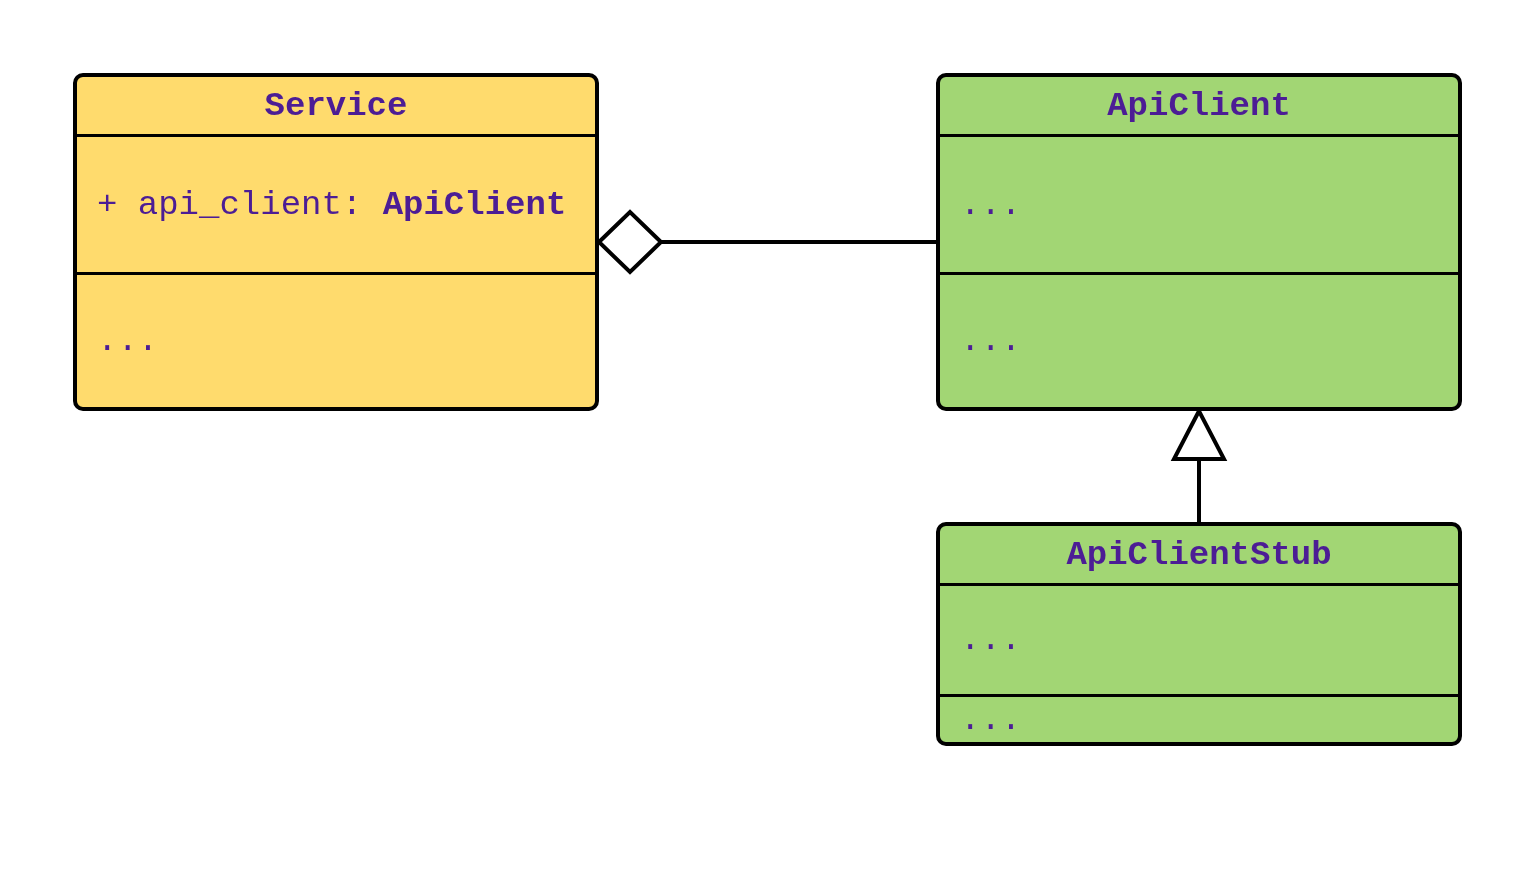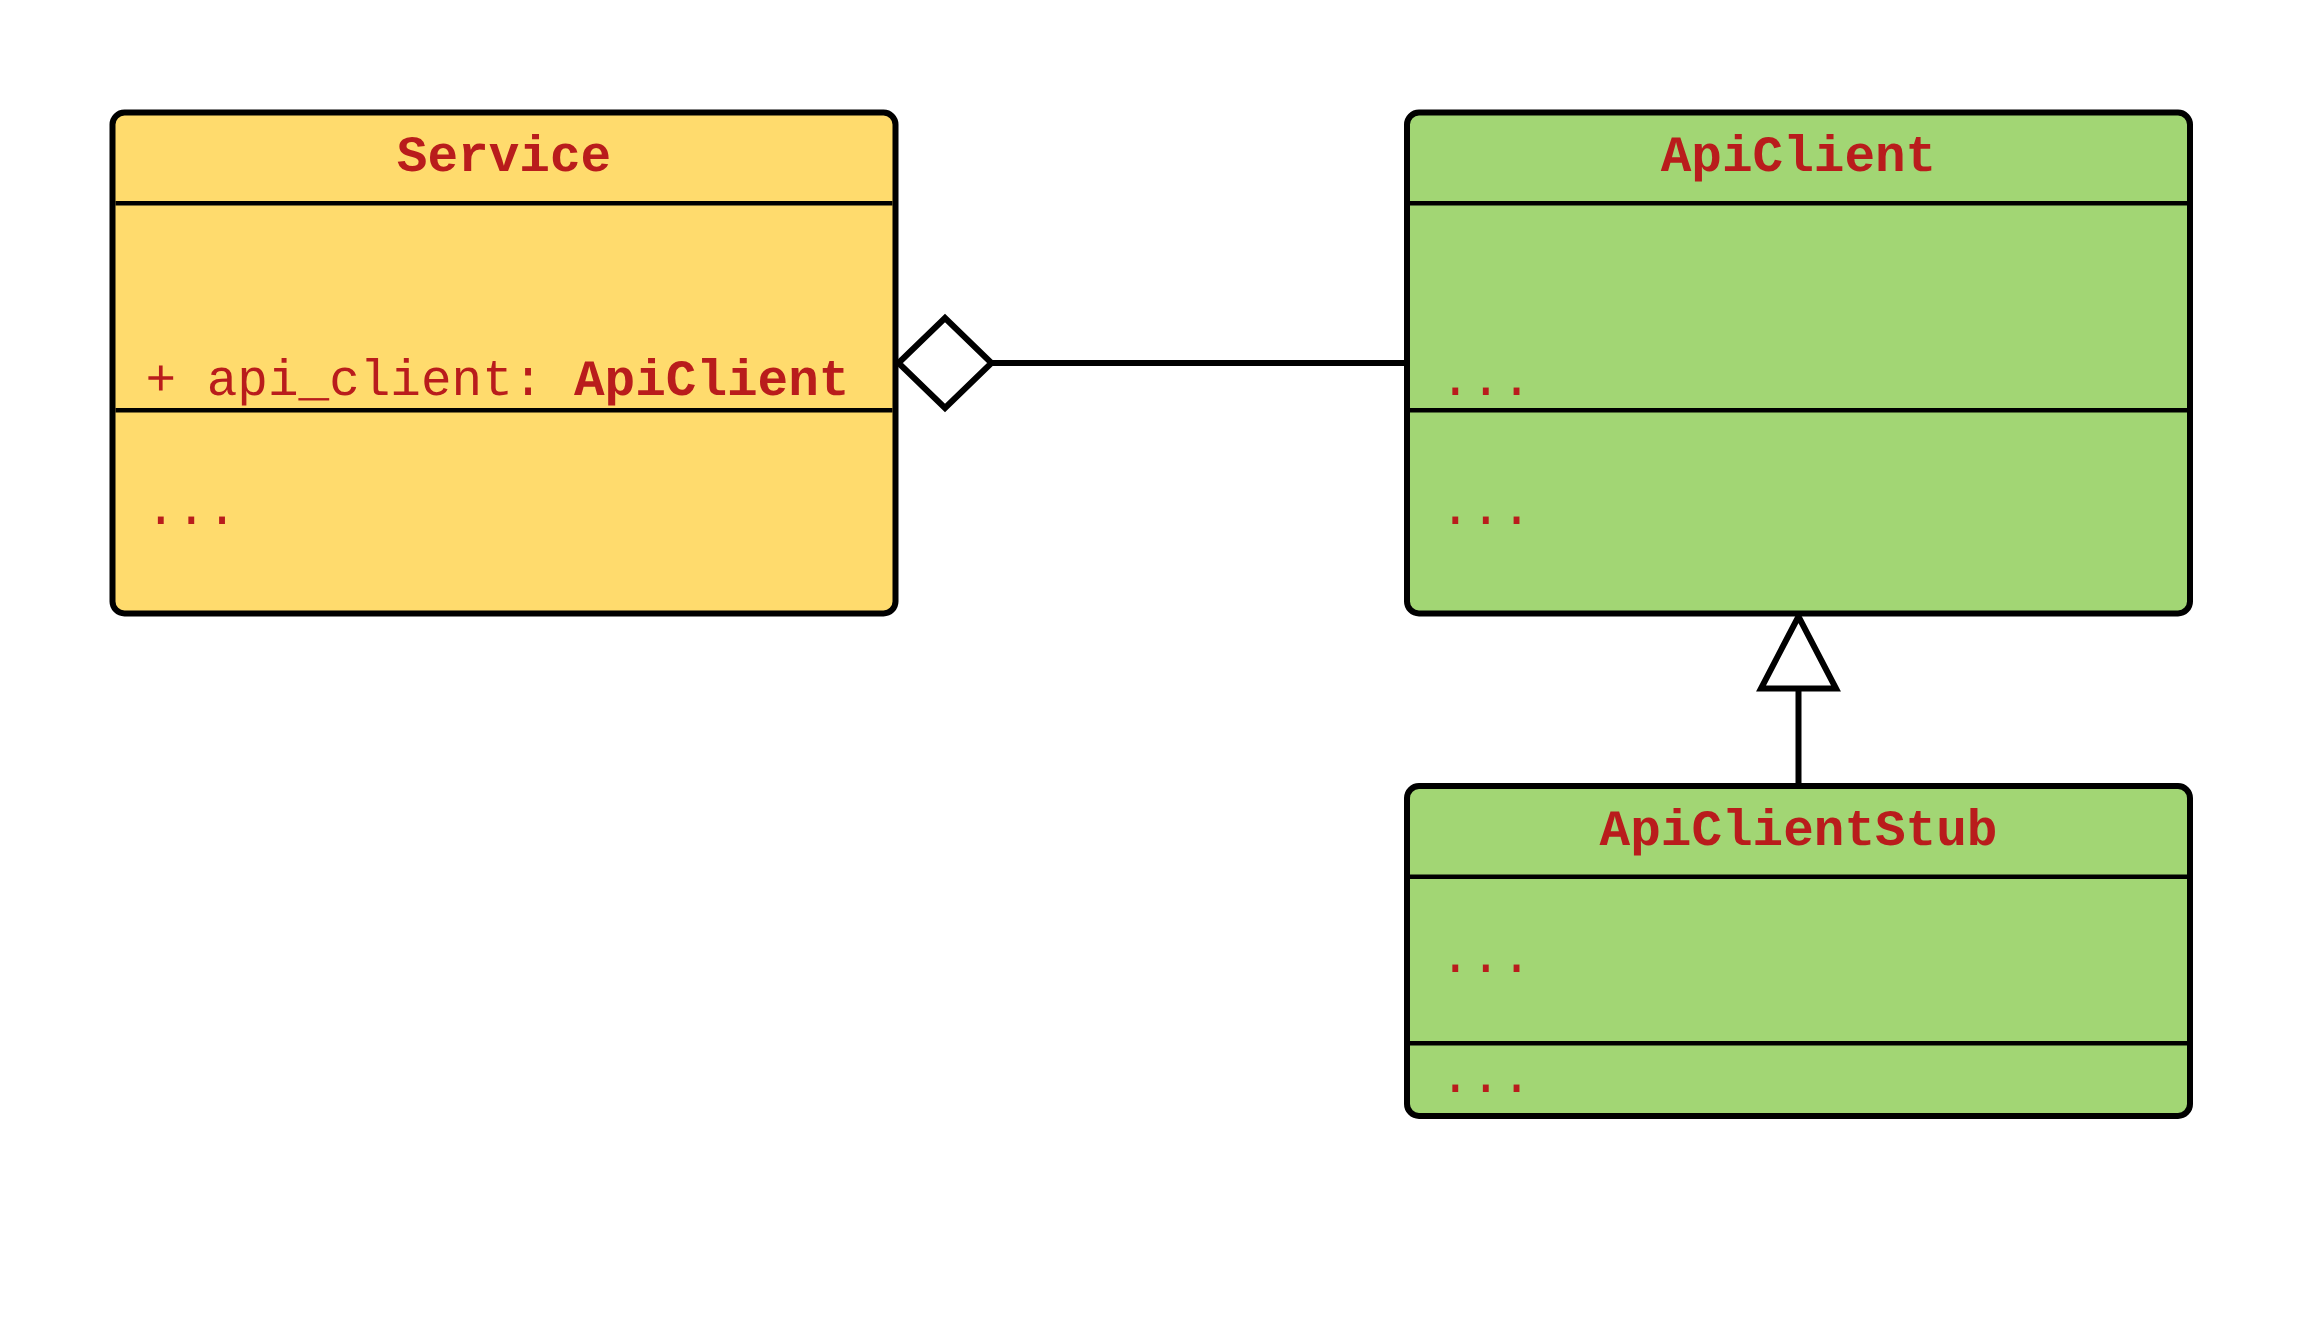--- a/index.html
+++ b/index.html
@@ -7,21 +7,21 @@
     padding: 0;
     background: #ffffff;
   }
   .canvas {
     position: relative;
     width: 1538px;
     height: 887px;
     background: #ffffff;
     overflow: hidden;
     font-family: "Liberation Mono", "DejaVu Sans Mono", monospace;
-    color: #b91c1c;
+    color: #4c1d95;
   }
   .connector-layer {
     position: absolute;
     left: 0;
     top: 0;
     width: 1538px;
     height: 887px;
   }
   .uml-class {
     position: absolute;
@@ -47,21 +47,21 @@
   .uml-section {
     box-sizing: border-box;
     display: flex;
     align-items: center;
     padding-left: 20px;
     white-space: pre;
   }
   .uml-section.divided {
     border-bottom: 3px solid #000000;
   }
-  .sec-tall { flex: 0 0 138px; align-items: flex-end; }   
+  .sec-tall { flex: 0 0 138px; }   
   .sec-mid  { flex: 0 0 111px; }   
   .sec-fill { flex: 1 1 auto; }    
   .type-bold { font-weight: bold; }
 
   
   .pos-service   { left: 73px;  top: 73px;  width: 526px; height: 338px; }
   .pos-apiclient { left: 936px; top: 73px;  width: 526px; height: 338px; }
   .pos-stub      { left: 936px; top: 522px; width: 526px; height: 224px; }
 </style>
 </head>

